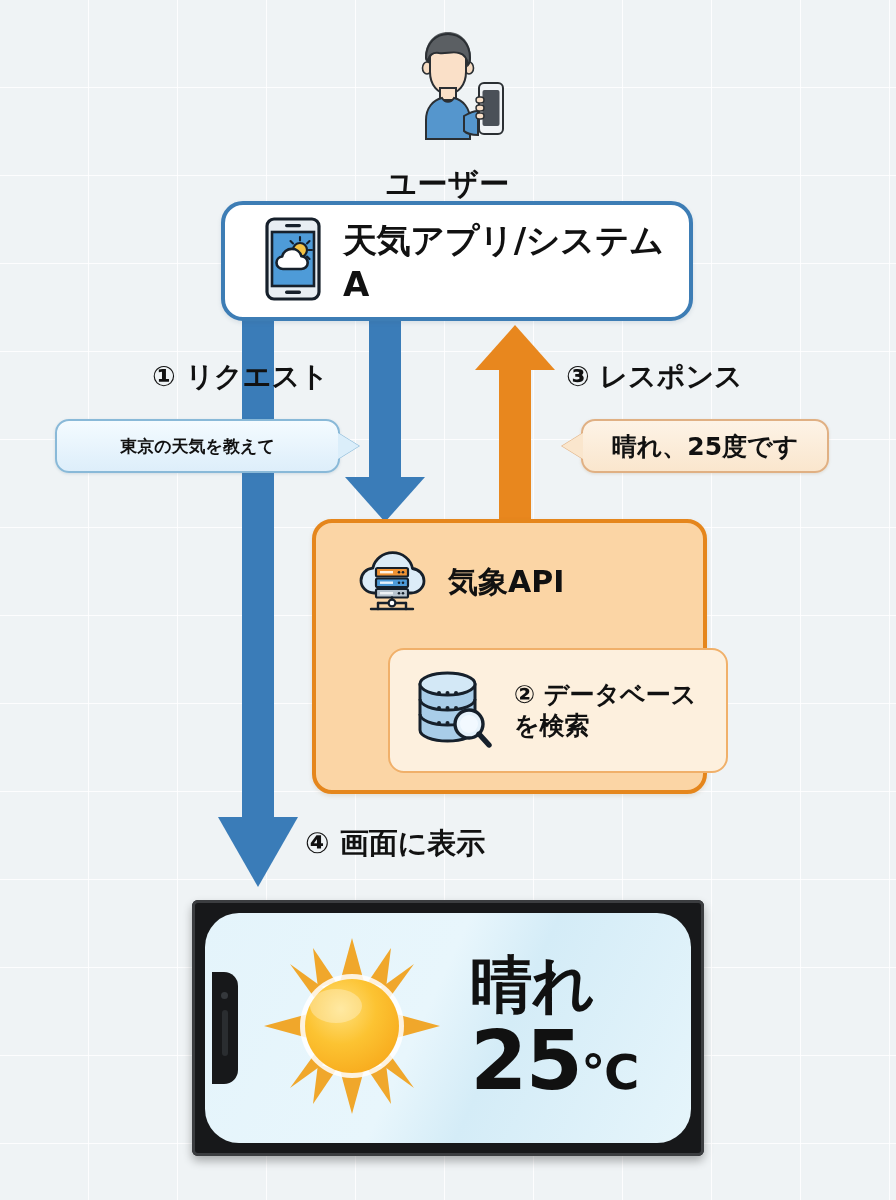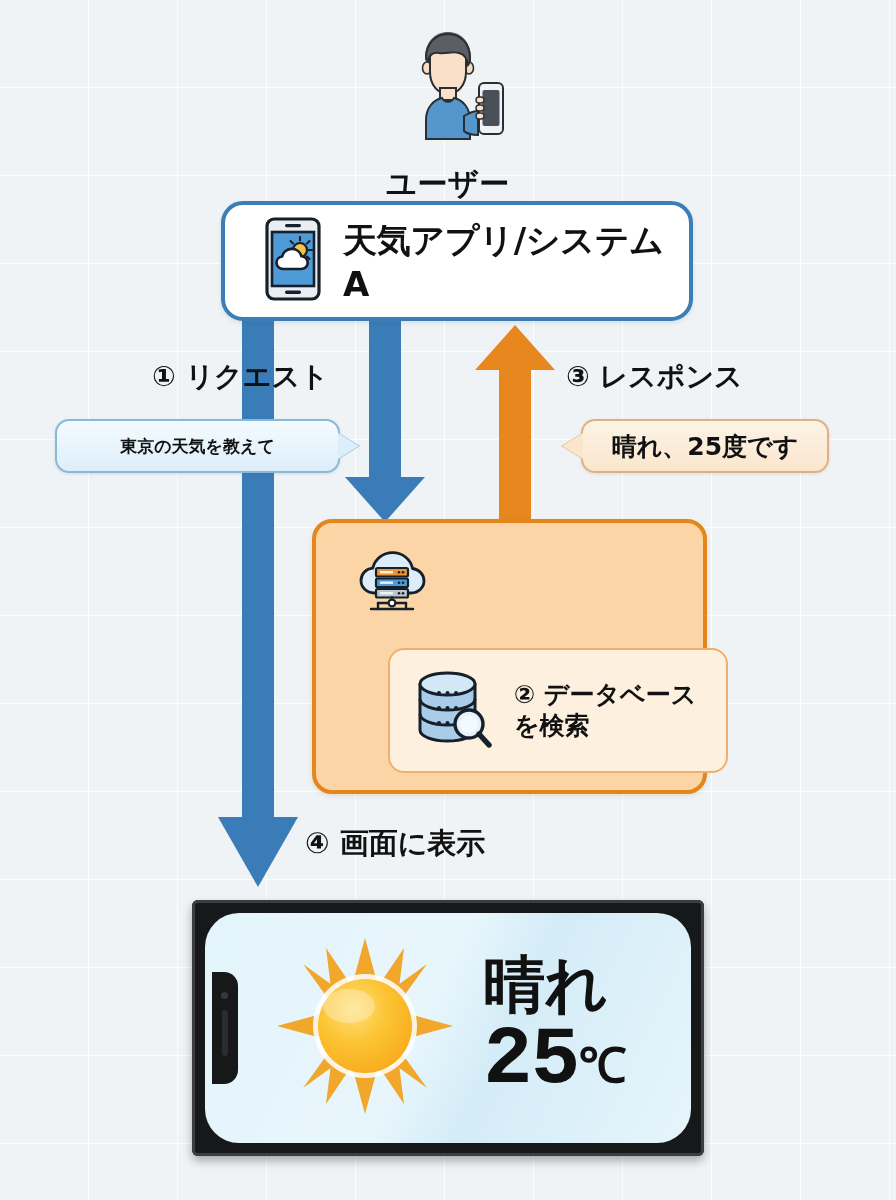--- a/index.html
+++ b/index.html
@@ -141,21 +141,21 @@
   #phone-notch .cam {
     position:absolute; left:9px; top:20px; width:7px; height:7px;
     border-radius:50%; background:#35383c;
   }
   #phone-notch .spk {
     position:absolute; left:10px; top:38px; width:6px; height:46px;
     border-radius:3px; background:#2a2d30;
   }
   #phone-text { display:flex; flex-direction:column; align-items:flex-start; line-height:1; }
   #weather-word { font-size:62px; font-weight:700; color:#111; letter-spacing:-.01em; }
-  #temp-line { font-size:82px; font-weight:700; color:#111; letter-spacing:-.02em; margin-top:4px;font-family:Liberation Mono, monospace; }
+  #temp-line { font-size:82px; font-weight:700; color:#111; letter-spacing:-.02em; margin-top:4px; }
   #temp-line .unit { font-size:48px; }
 </style>
 </head>
 <body>
 
 <div id="stage">
 
   <div id="user-group">
     <span>
       <svg width="120" height="118" viewBox="0 0 120 118" aria-hidden="true">
@@ -252,20 +252,21 @@
           <g stroke="#16202b" stroke-width="2.4" stroke-linecap="round">
             <line x1="38" y1="52.5" x2="38" y2="58"></line>
             <line x1="17" y1="64" x2="59" y2="64"></line>
             <line x1="24" y1="58" x2="52" y2="58"></line>
             <line x1="24" y1="58" x2="24" y2="64"></line>
             <line x1="52" y1="58" x2="52" y2="64"></line>
           </g>
           <circle cx="38" cy="58" r="3.4" fill="#fff" stroke="#16202b" stroke-width="2.2"></circle>
         </svg>
       </span>
+      <div id="api-title">気象API</div>
     </div>
 
     <div id="db-box">
       <span>
         <svg width="84" height="86" viewBox="0 0 84 86" aria-hidden="true">
           <g stroke="#16202b" stroke-width="3" stroke-linejoin="round">
             <path d="M8 18v46c0 6.2 12.3 11 27.5 11S63 70.2 63 64V18z" fill="#a9cde8"></path>
             <ellipse cx="35.5" cy="18" rx="27.5" ry="11" fill="#d3e8f6"></ellipse>
             <path d="M8 33c0 6.1 12.3 11 27.5 11S63 39.1 63 33" fill="none"></path>
             <path d="M8 48c0 6.1 12.3 11 27.5 11S63 54.1 63 48" fill="none"></path>

